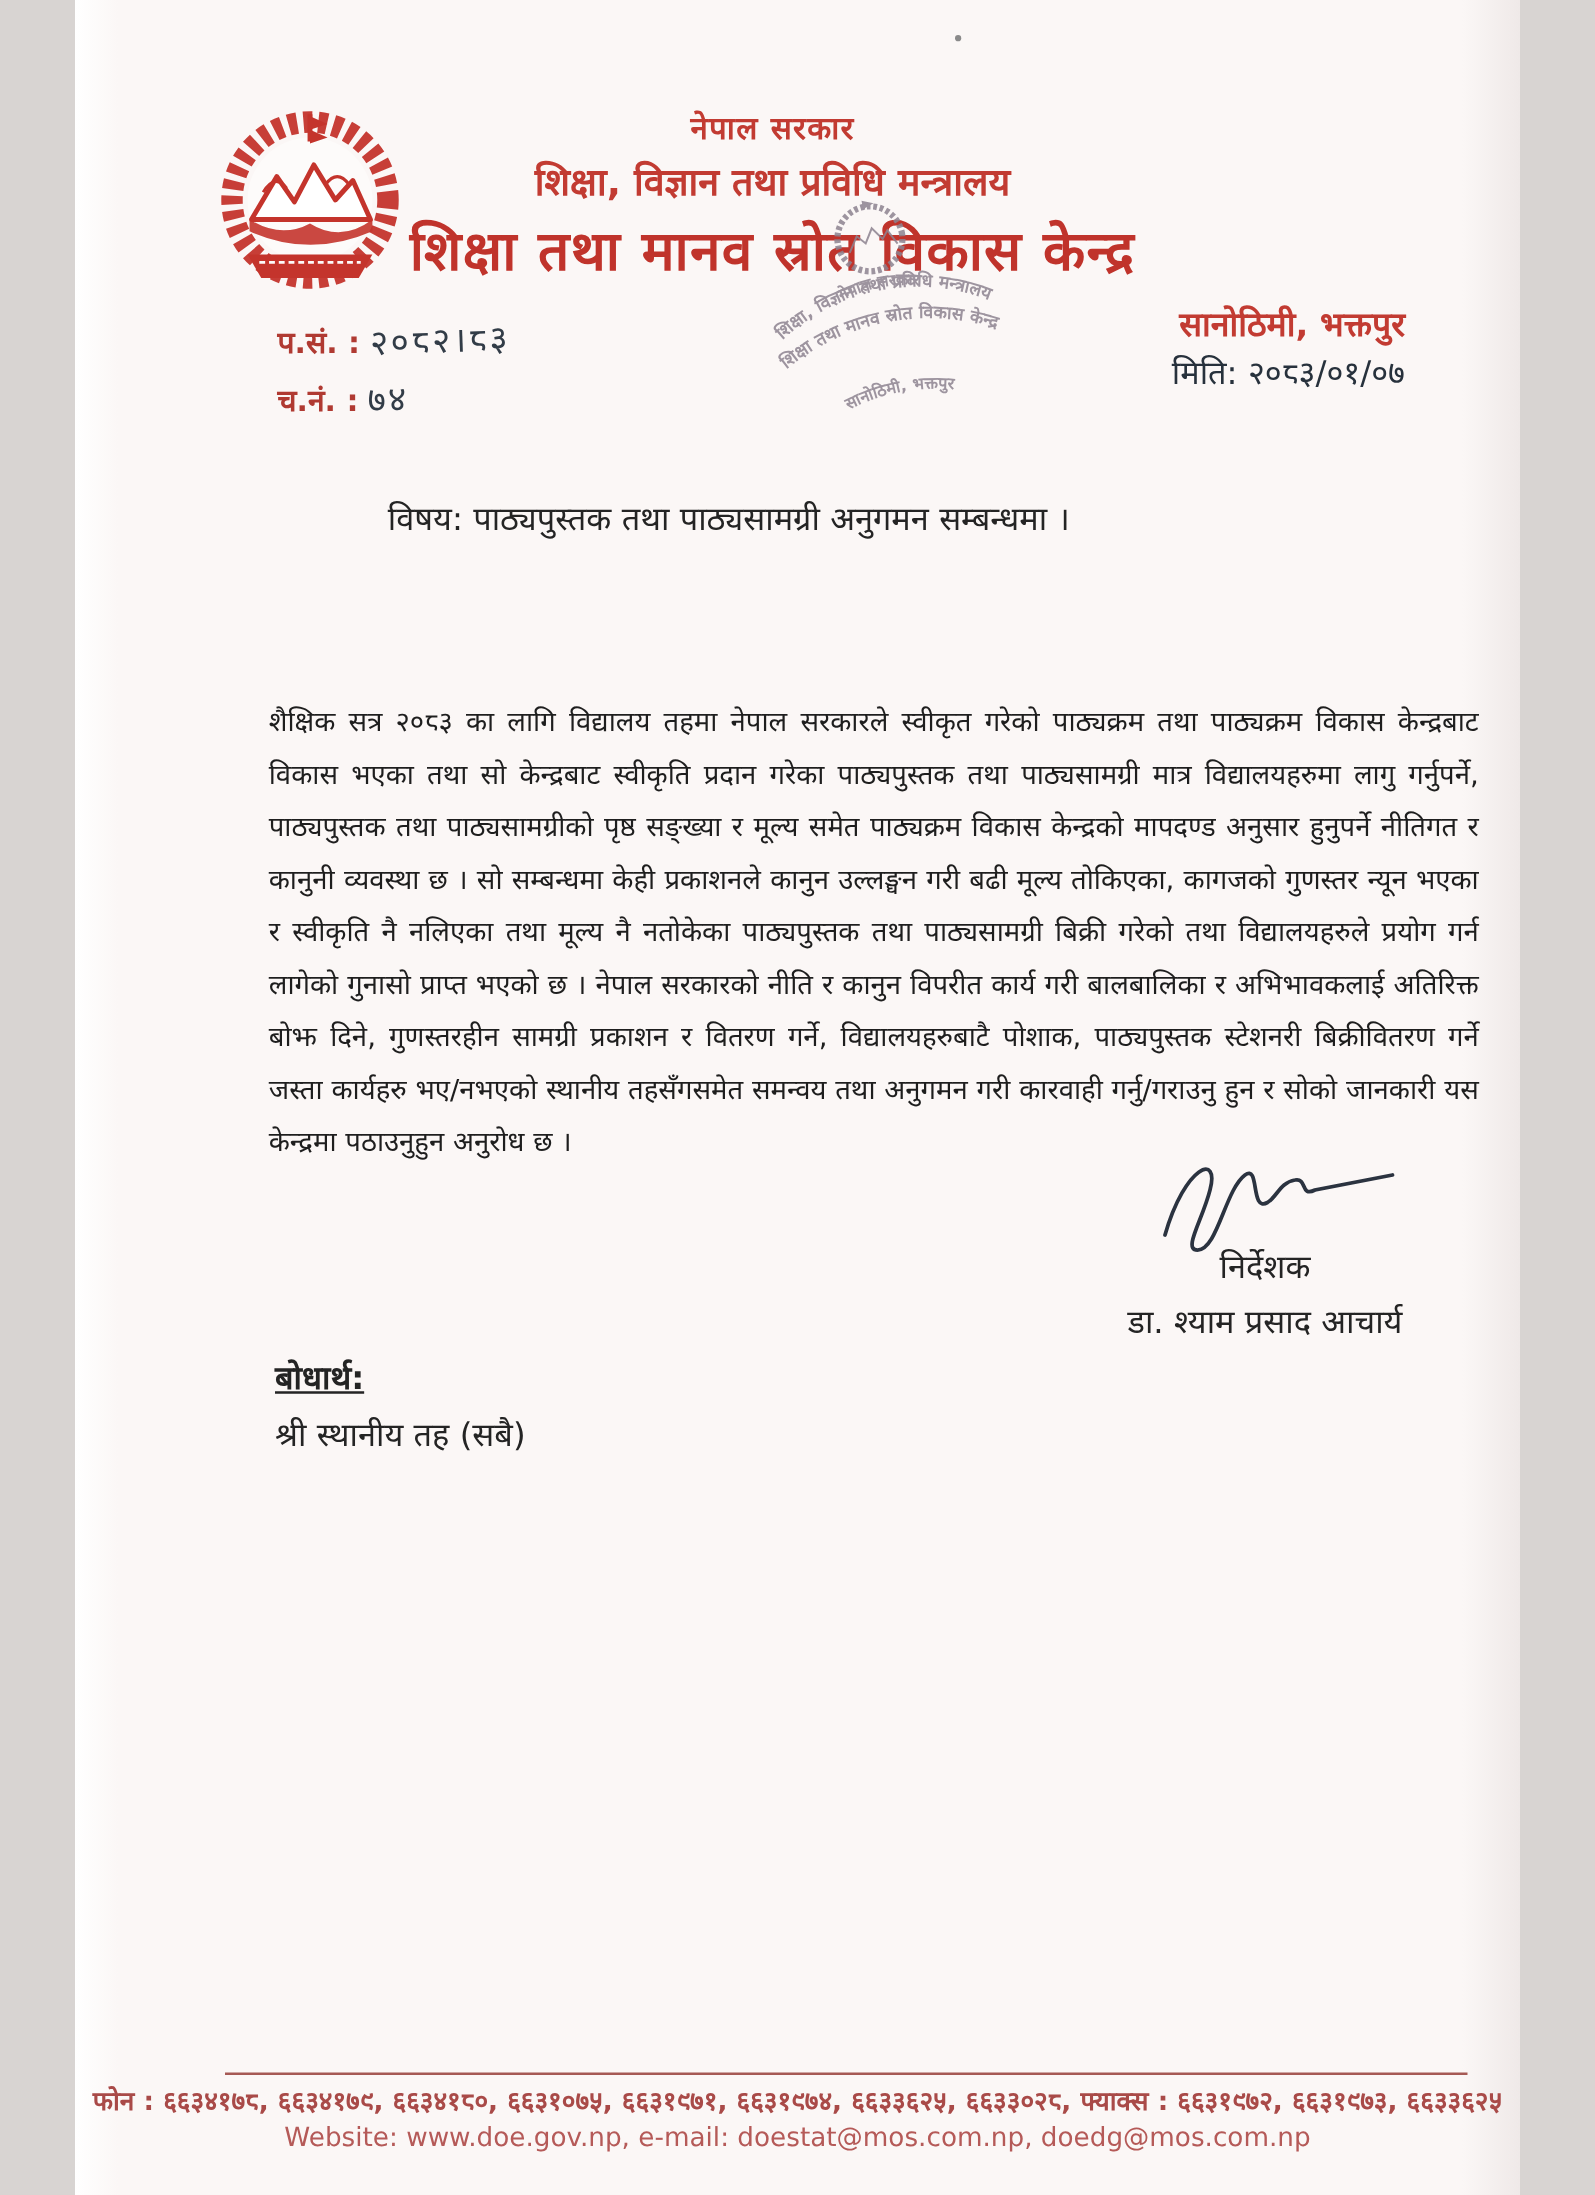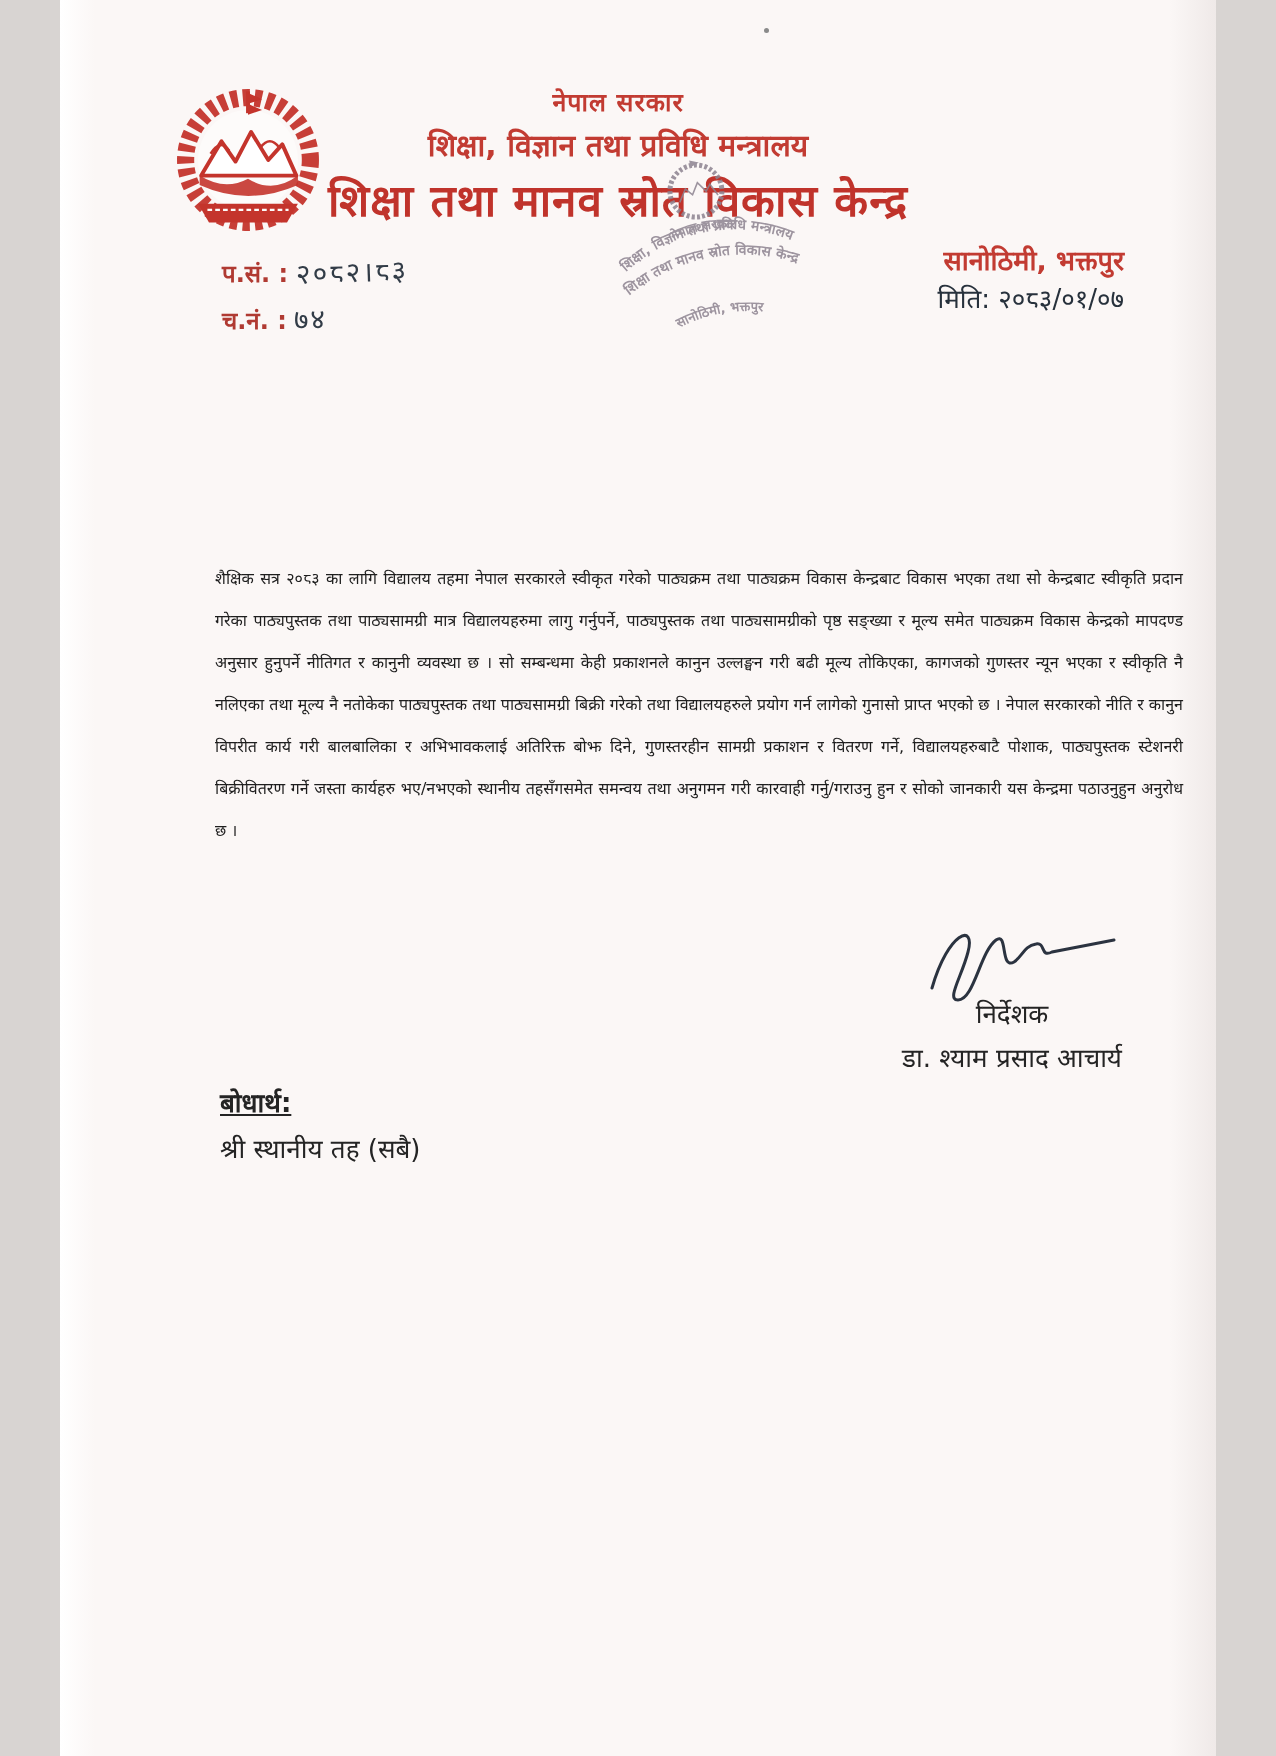--- a/index.html
+++ b/index.html
@@ -25,21 +25,21 @@
   .ref-label{color:#b03a32;font-weight:bold;margin-left:36px;}
   .hand{font-size:28px;color:#323c47;display:inline-block;transform:rotate(-2deg);letter-spacing:2px;}
   .place-date{position:absolute;right:92px;top:242px;text-align:right;line-height:38px;}
   .place-line{color:#c23b32;font-size:27px;font-weight:bold;}
   .date-line{color:#27313c;font-size:26px;}
   
   .subject{position:absolute;left:0;right:110px;top:396px;text-align:center;
            font-size:26px;color:#242424;}
   .salutation{position:absolute;left:160px;top:487px;font-size:27px;color:#242424;}
   .body-text{position:absolute;left:155px;top:558px;width:968px;
-             font-size:16px;line-height:42px;text-align:justify;color:#1e1e1e;}
+             font-size:22px;line-height:42px;text-align:justify;color:#1e1e1e;}
   .signature-svg{position:absolute;left:858px;top:918px;width:210px;height:86px;}
   .signer{position:absolute;left:812px;top:992px;width:280px;text-align:center;
           font-size:26px;line-height:44px;color:#242424;}
   .cc-block{position:absolute;left:160px;top:1080px;font-size:26px;line-height:46px;color:#242424;}
   .cc-label{font-weight:bold;text-decoration:underline;}
   
   .footer{position:absolute;left:0;right:0;top:1658px;}
   .footer-rule{margin:0 42px 0 120px;border-top:2px solid #a65a55;}
   .phone-line{margin-top:6px;text-align:center;font-size:21px;color:#a94a48;font-weight:bold;}
   .web-line{margin-top:4px;text-align:center;font-size:21px;color:#b55a58;}
@@ -102,32 +102,38 @@
   </div>
 
   <div class="place-date">
     <div class="place-line">सानोठिमी, भक्तपुर</div>
     <div class="date-line">
       <span>मिति:</span>
       <span>२०८३/०१/०७</span>
     </div>
   </div>
 
+  <div class="subject">विषय: पाठ्यपुस्तक तथा पाठ्यसामग्री अनुगमन सम्बन्धमा ।</div>
 
 
   <div class="body-text">शैक्षिक सत्र २०८३ का लागि विद्यालय तहमा नेपाल सरकारले स्वीकृत गरेको पाठ्यक्रम तथा पाठ्यक्रम विकास केन्द्रबाट विकास भएका तथा सो केन्द्रबाट स्वीकृति प्रदान गरेका पाठ्यपुस्तक तथा पाठ्यसामग्री मात्र विद्यालयहरुमा लागु गर्नुपर्ने, पाठ्यपुस्तक तथा पाठ्यसामग्रीको पृष्ठ सङ्ख्या र मूल्य समेत पाठ्यक्रम विकास केन्द्रको मापदण्ड अनुसार हुनुपर्ने नीतिगत र कानुनी व्यवस्था छ । सो सम्बन्धमा केही प्रकाशनले कानुन उल्लङ्घन गरी बढी मूल्य तोकिएका, कागजको गुणस्तर न्यून भएका र स्वीकृति नै नलिएका तथा मूल्य नै नतोकेका पाठ्यपुस्तक तथा पाठ्यसामग्री बिक्री गरेको तथा विद्यालयहरुले प्रयोग गर्न लागेको गुनासो प्राप्त भएको छ । नेपाल सरकारको नीति र कानुन विपरीत कार्य गरी बालबालिका र अभिभावकलाई अतिरिक्त बोझ दिने, गुणस्तरहीन सामग्री प्रकाशन र वितरण गर्ने, विद्यालयहरुबाटै पोशाक, पाठ्यपुस्तक स्टेशनरी बिक्रीवितरण गर्ने जस्ता कार्यहरु भए/नभएको स्थानीय तहसँगसमेत समन्वय तथा अनुगमन गरी कारवाही गर्नु/गराउनु हुन र सोको जानकारी यस केन्द्रमा पठाउनुहुन अनुरोध छ ।</div>
 
   <svg class="signature-svg" viewBox="0 0 210 86">
     <path d="M14,70 C30,14 58,4 50,34 C44,58 28,82 40,82 C56,82 62,34 78,22 C90,13 82,52 96,44 C104,39 106,28 118,26 C128,24 122,40 134,34 L196,22" fill="none" stroke="#2b3340" stroke-width="3" stroke-linecap="round"></path>
   </svg>
 
   <div class="signer">
     <div>निर्देशक</div>
     <div>डा. श्याम प्रसाद आचार्य</div>
   </div>
 
   <div class="cc-block">
     <div class="cc-label">बोधार्थ:</div>
     <div>श्री स्थानीय तह (सबै)</div>
   </div>
 
+  <div class="footer">
+    <div class="footer-rule"></div>
+    <div class="phone-line">फोन : ६६३४१७८, ६६३४१७९, ६६३४१८०, ६६३१०७५, ६६३१९७१, ६६३१९७४, ६६३३६२५, ६६३३०२८, फ्याक्स : ६६३१९७२, ६६३१९७३, ६६३३६२५</div>
+    <div class="web-line">Website: www.doe.gov.np, e-mail: doestat@mos.com.np, doedg@mos.com.np</div>
+  </div>
 
 </div>
 
 </body></html>

